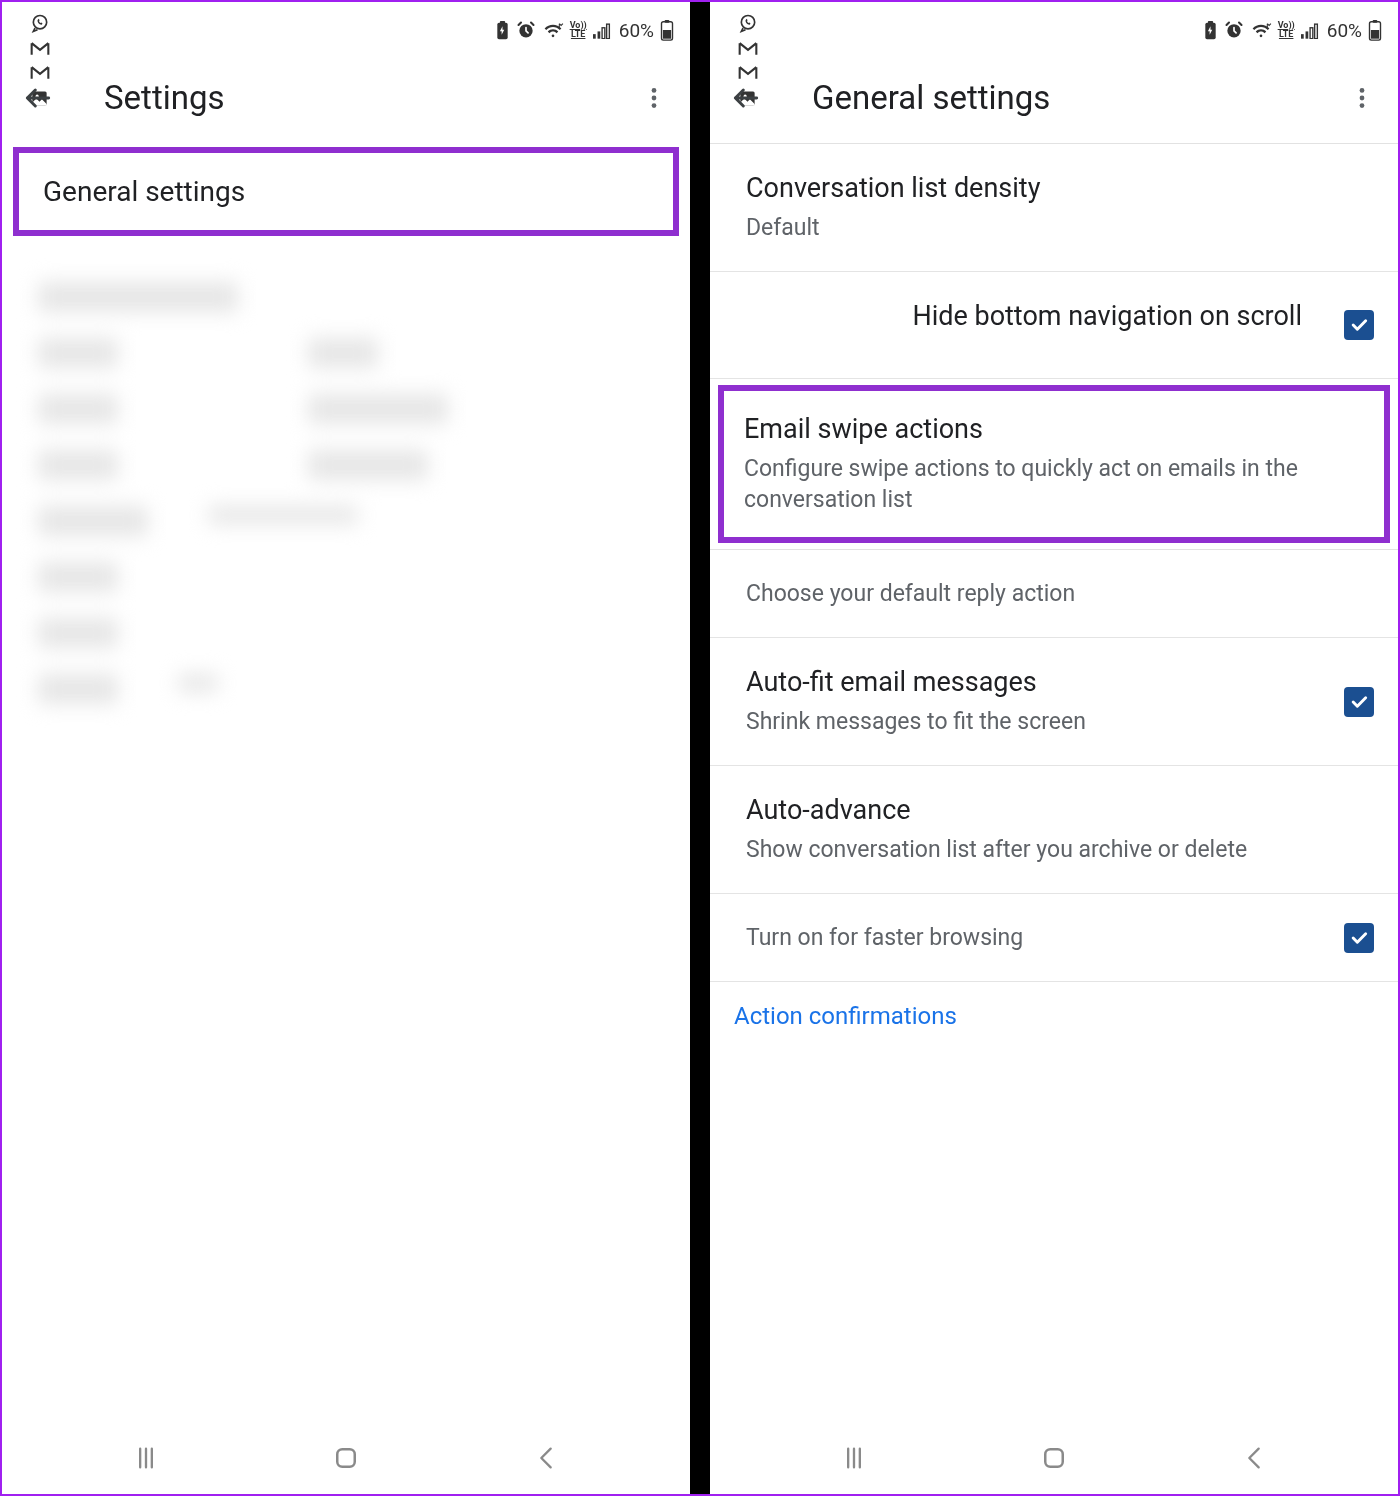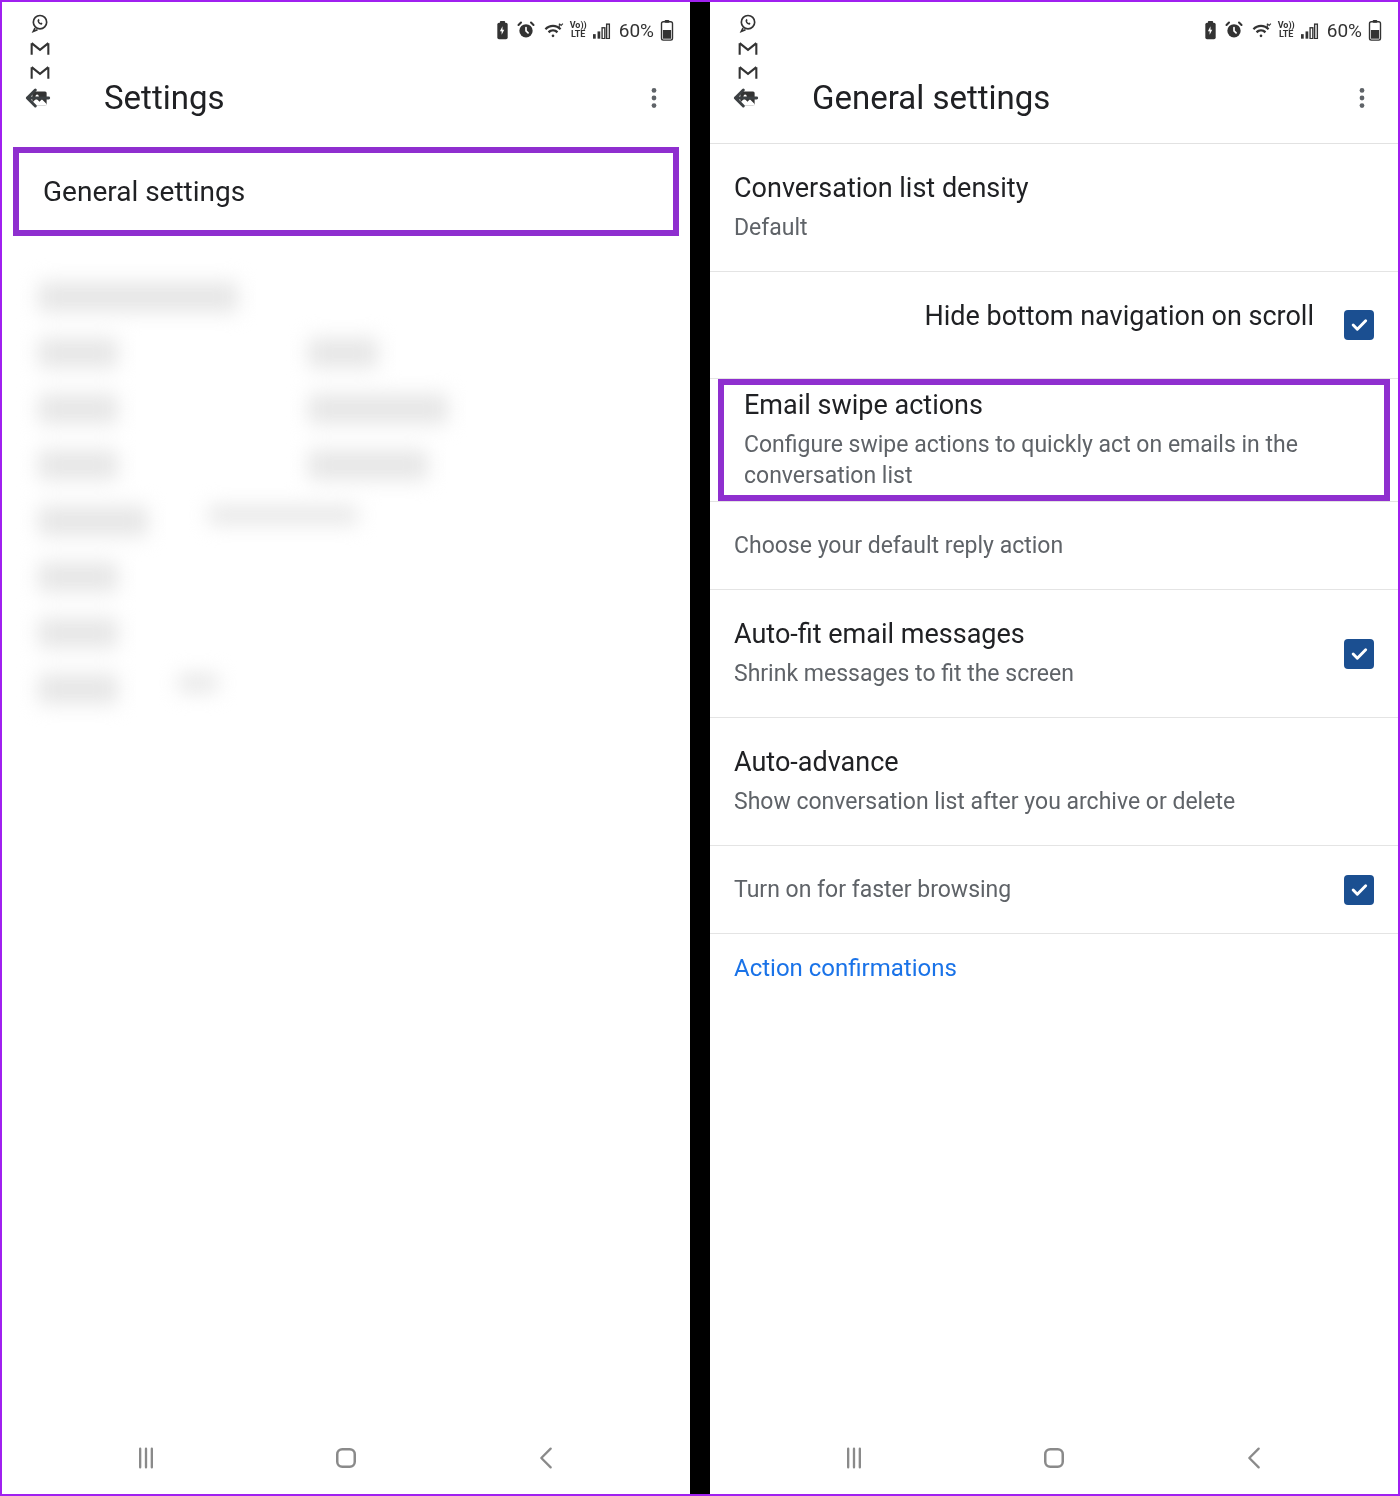--- a/index.html
+++ b/index.html
@@ -27,21 +27,21 @@
     display: flex;
     align-items: center;
     padding: 10px 16px 4px 16px;
     height: 50px;
     font-size: 19px;
     color: #333;
   }
   .status-left { display: flex; align-items: center; gap: 8px; flex-direction: column; }
   .status-right { margin-left: auto; display: flex; align-items: center; gap: 6px; }
   .status-time { font-weight: 500; font-size: 21px; letter-spacing: -0.5px; margin-right: 4px; }
-  .status-icon { display:inline-flex; align-items:center; justify-content:center; }
+  .status-icon { display:inline-flex; align-items:center; justify-content:center;text-decoration:underline; }
   .battery-pct { font-size: 19px; }
   
   .app-bar {
     display: flex;
     align-items: center;
     padding: 26px 18px 26px 18px;
     gap: 48px;
   }
   .app-title {
     font-size: 33px;
@@ -68,41 +68,41 @@
   }
   .blurry-block {
     background: #e6e6e6;
     height: 30px;
     border-radius: 4px;
   }
   
   .divider-h { height:1px; background:#e2e2e2; }
   .list { flex:1; overflow:hidden; }
   .item {
-    padding: 28px 24px;
+    padding: 28px 36px;
     border-bottom: 1px solid #e4e4e4;
     position: relative;
   }
   .item-title { font-size: 27px; color: #202124; margin-bottom: 8px; }
   .item-sub { font-size: 23px; color: #5f6368; line-height: 1.35; padding-right: 60px;}
   .item-solo .item-title { margin-bottom: 18px; text-align: right; }
   .checkbox {
     position: absolute;
     right: 24px;
     top: 50%;
     transform: translateY(-50%);
     width: 30px; height: 30px;
     background: #1b4f91;
     border-radius: 4px;
     display:flex; align-items:center; justify-content:center;
   }
   .highlight {
     border: 6px solid #8f2fcf;
-    margin: 0px 8px;
-    padding: 4px 20px;
+    margin: 6px 8px;
+    padding: 22px 20px;
   }
   .section-header {
     padding: 20px 24px 0 24px;
     font-size: 24px;
     color: #1a73e8;
   }
   
   .nav-bar {
     height: 72px;
     display:flex;

